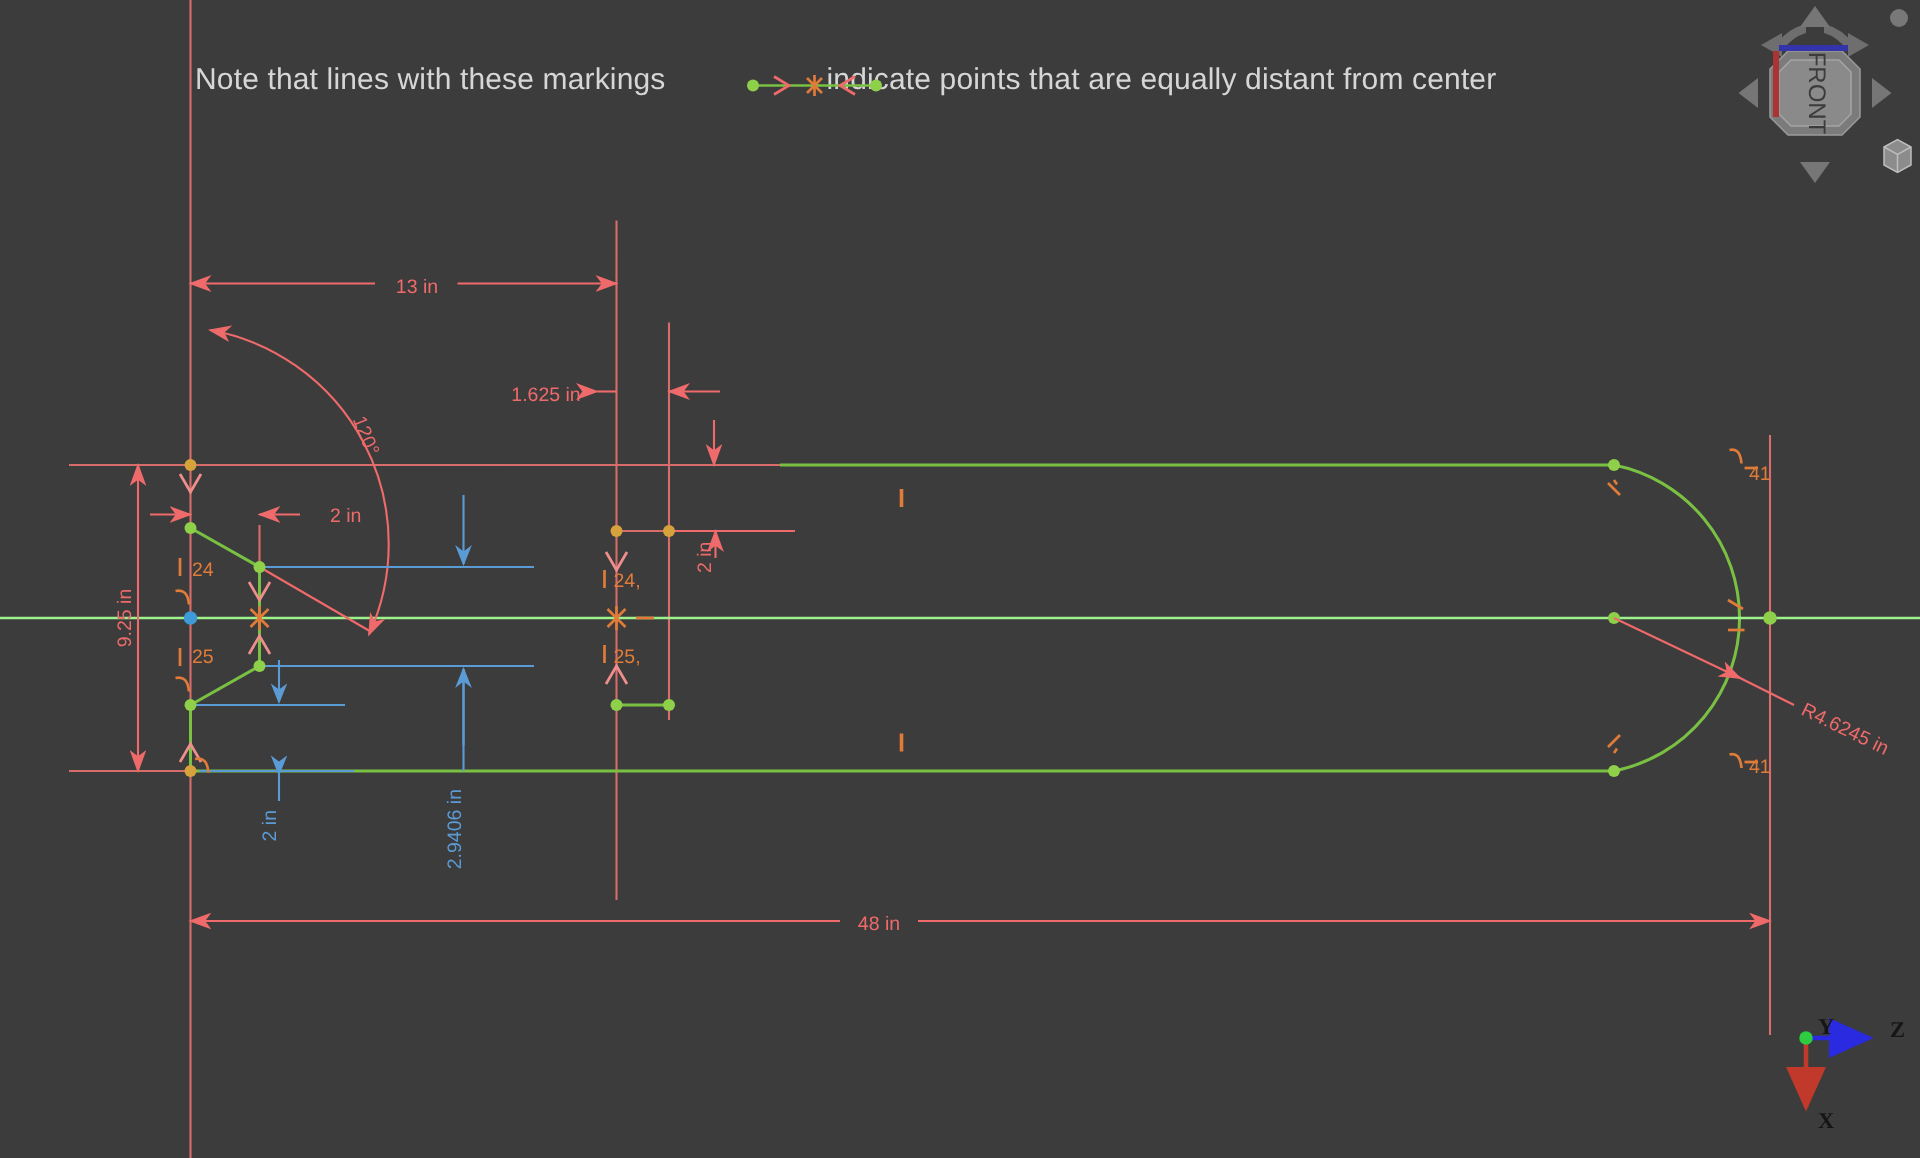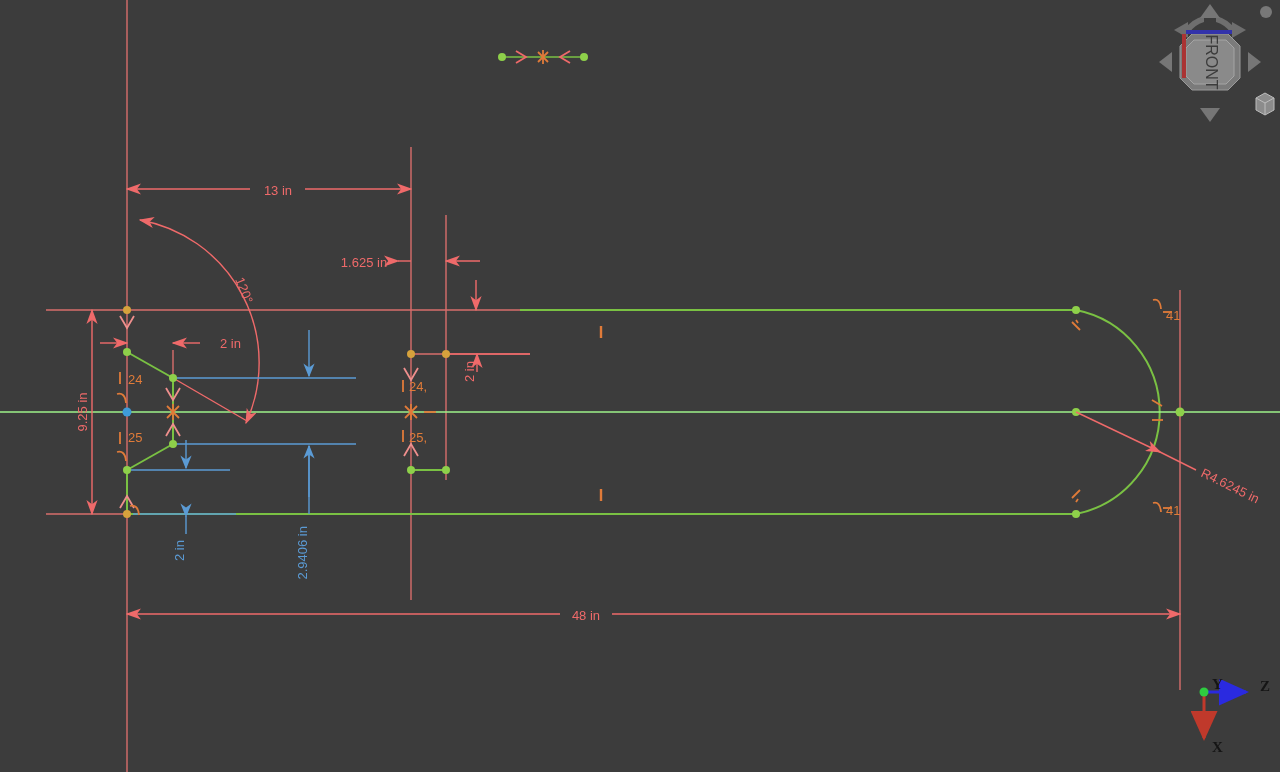--- a/index.html
+++ b/index.html
@@ -260,20 +260,25 @@
       <circle cx="173" cy="378" r="4" fill="#8ed04a"></circle>
       <circle cx="173" cy="444" r="4" fill="#8ed04a"></circle>
       <circle cx="127" cy="412" r="4.5" fill="#3e9bd8"></circle>
       <circle cx="411" cy="354" r="4" fill="#d6a23c"></circle>
       <circle cx="446" cy="354" r="4" fill="#d6a23c"></circle>
       <circle cx="411" cy="470" r="4" fill="#8ed04a"></circle>
       <circle cx="446" cy="470" r="4" fill="#8ed04a"></circle>
     </g>
   </svg>
 
+  <div class="note-text">
+    <span>Note that lines with these markings</span>
+    <span class="note-gap"></span>
+    <span>indicate points that are equally distant from center</span>
+  </div>
 
   <svg style="position:absolute;left:496px;top:46px;width:94px;height:22px;" viewBox="0 0 94 22">
     <line x1="6" y1="11" x2="88" y2="11" stroke="#7ac143" stroke-width="1.6"></line>
     <circle cx="6" cy="11" r="4" fill="#8ed04a"></circle>
     <circle cx="88" cy="11" r="4" fill="#8ed04a"></circle>
     <path d="M20,5 L30,11 L20,17" fill="none" stroke="#ef6a6a" stroke-width="1.8"></path>
     <path d="M74,5 L64,11 L74,17" fill="none" stroke="#ef6a6a" stroke-width="1.8"></path>
     <g stroke="#e07b39" stroke-width="1.8">
       <line x1="42" y1="6" x2="52" y2="16"></line>
       <line x1="52" y1="6" x2="42" y2="16"></line>

